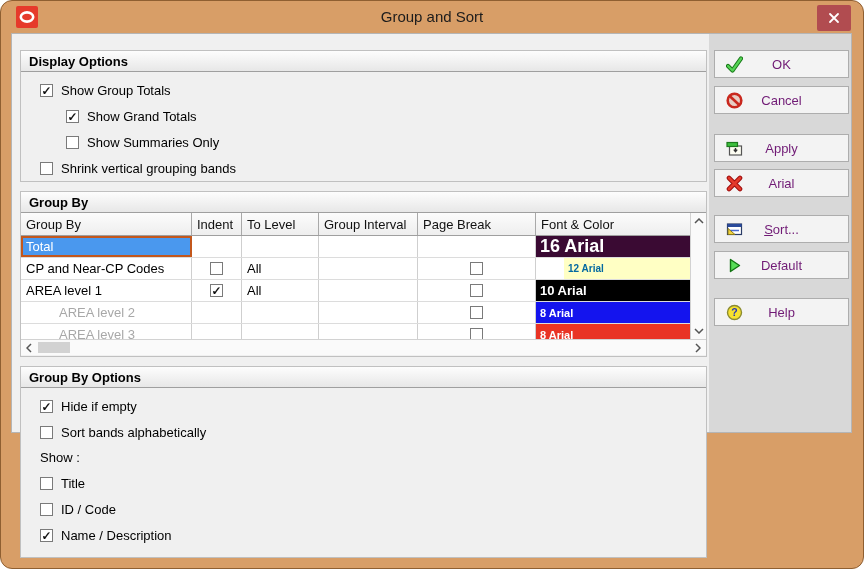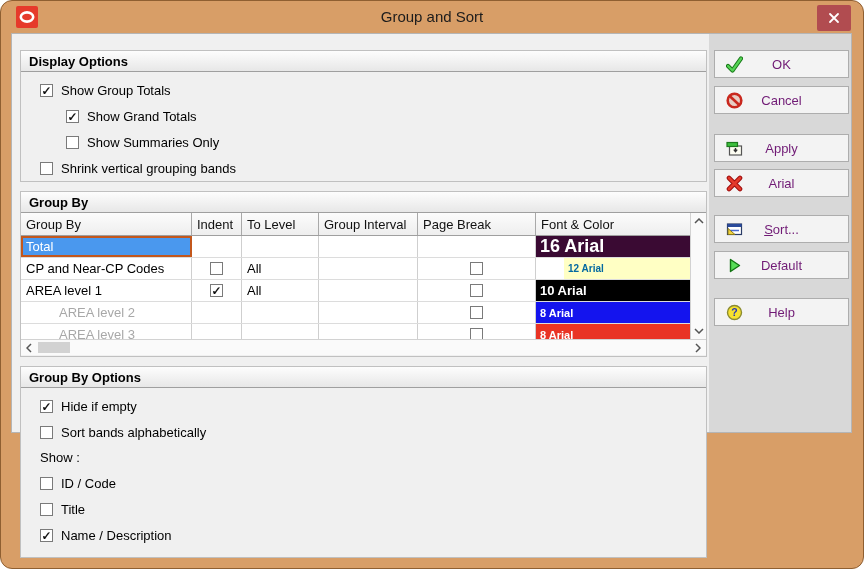--- a/index.html
+++ b/index.html
@@ -220,25 +220,25 @@
           </div>
           <div class="cbrow">
             <span class="cb"></span>
             <span class="cblabel">Sort bands alphabetically</span>
           </div>
         </div>
       <div class="show-label">Show :</div>
       <div class="cbcol after-show">
           <div class="cbrow">
             <span class="cb"></span>
+            <span class="cblabel">Title</span>
+          </div>
+          <div class="cbrow">
+            <span class="cb"></span>
             <span class="cblabel">ID / Code</span>
-          </div>
-          <div class="cbrow">
-            <span class="cb"></span>
-            <span class="cblabel">Title</span>
           </div>
           <div class="cbrow">
             <span class="cb">✓</span>
             <span class="cblabel">Name / Description</span>
           </div>
         </div>
     </div>
 
     <div class="btn" id="btn-ok">
       <svg class="bicon" viewBox="0 0 17 17">

